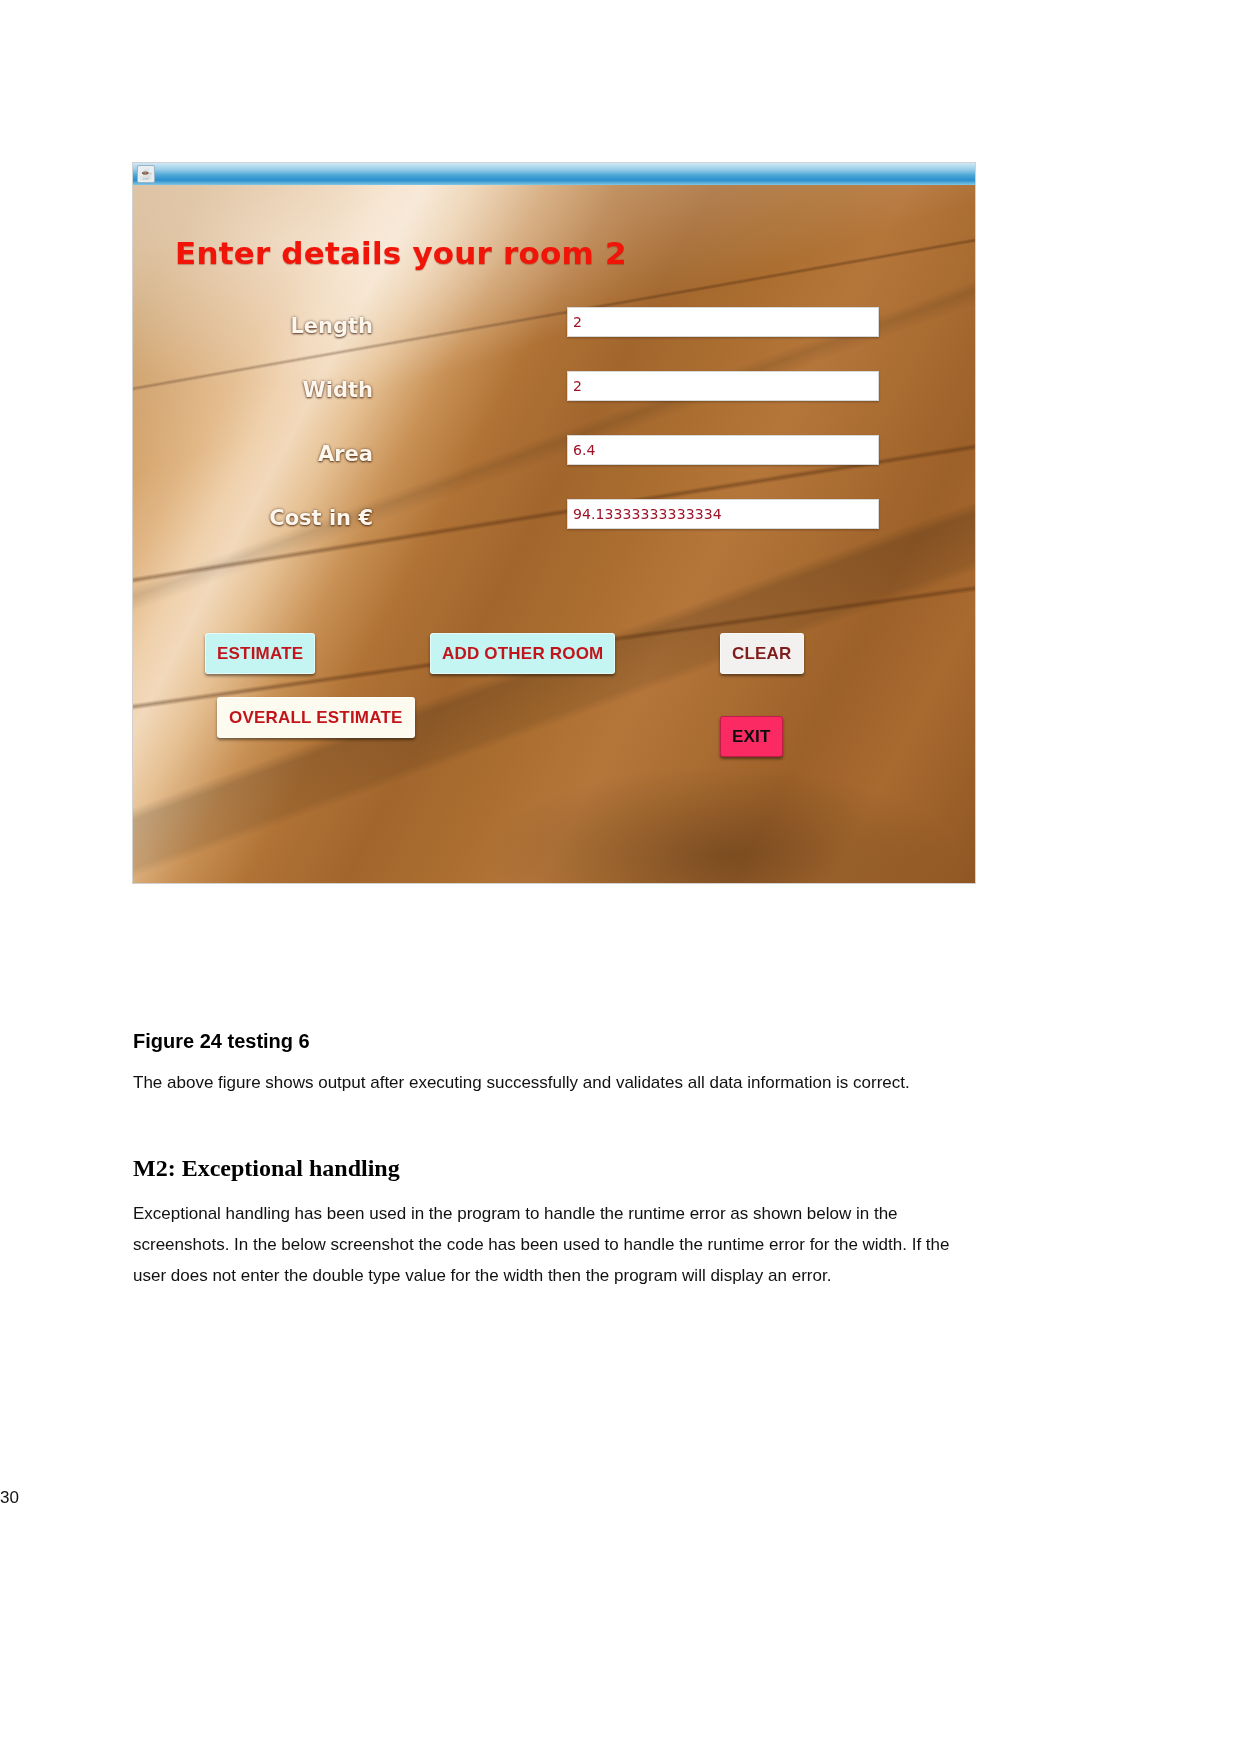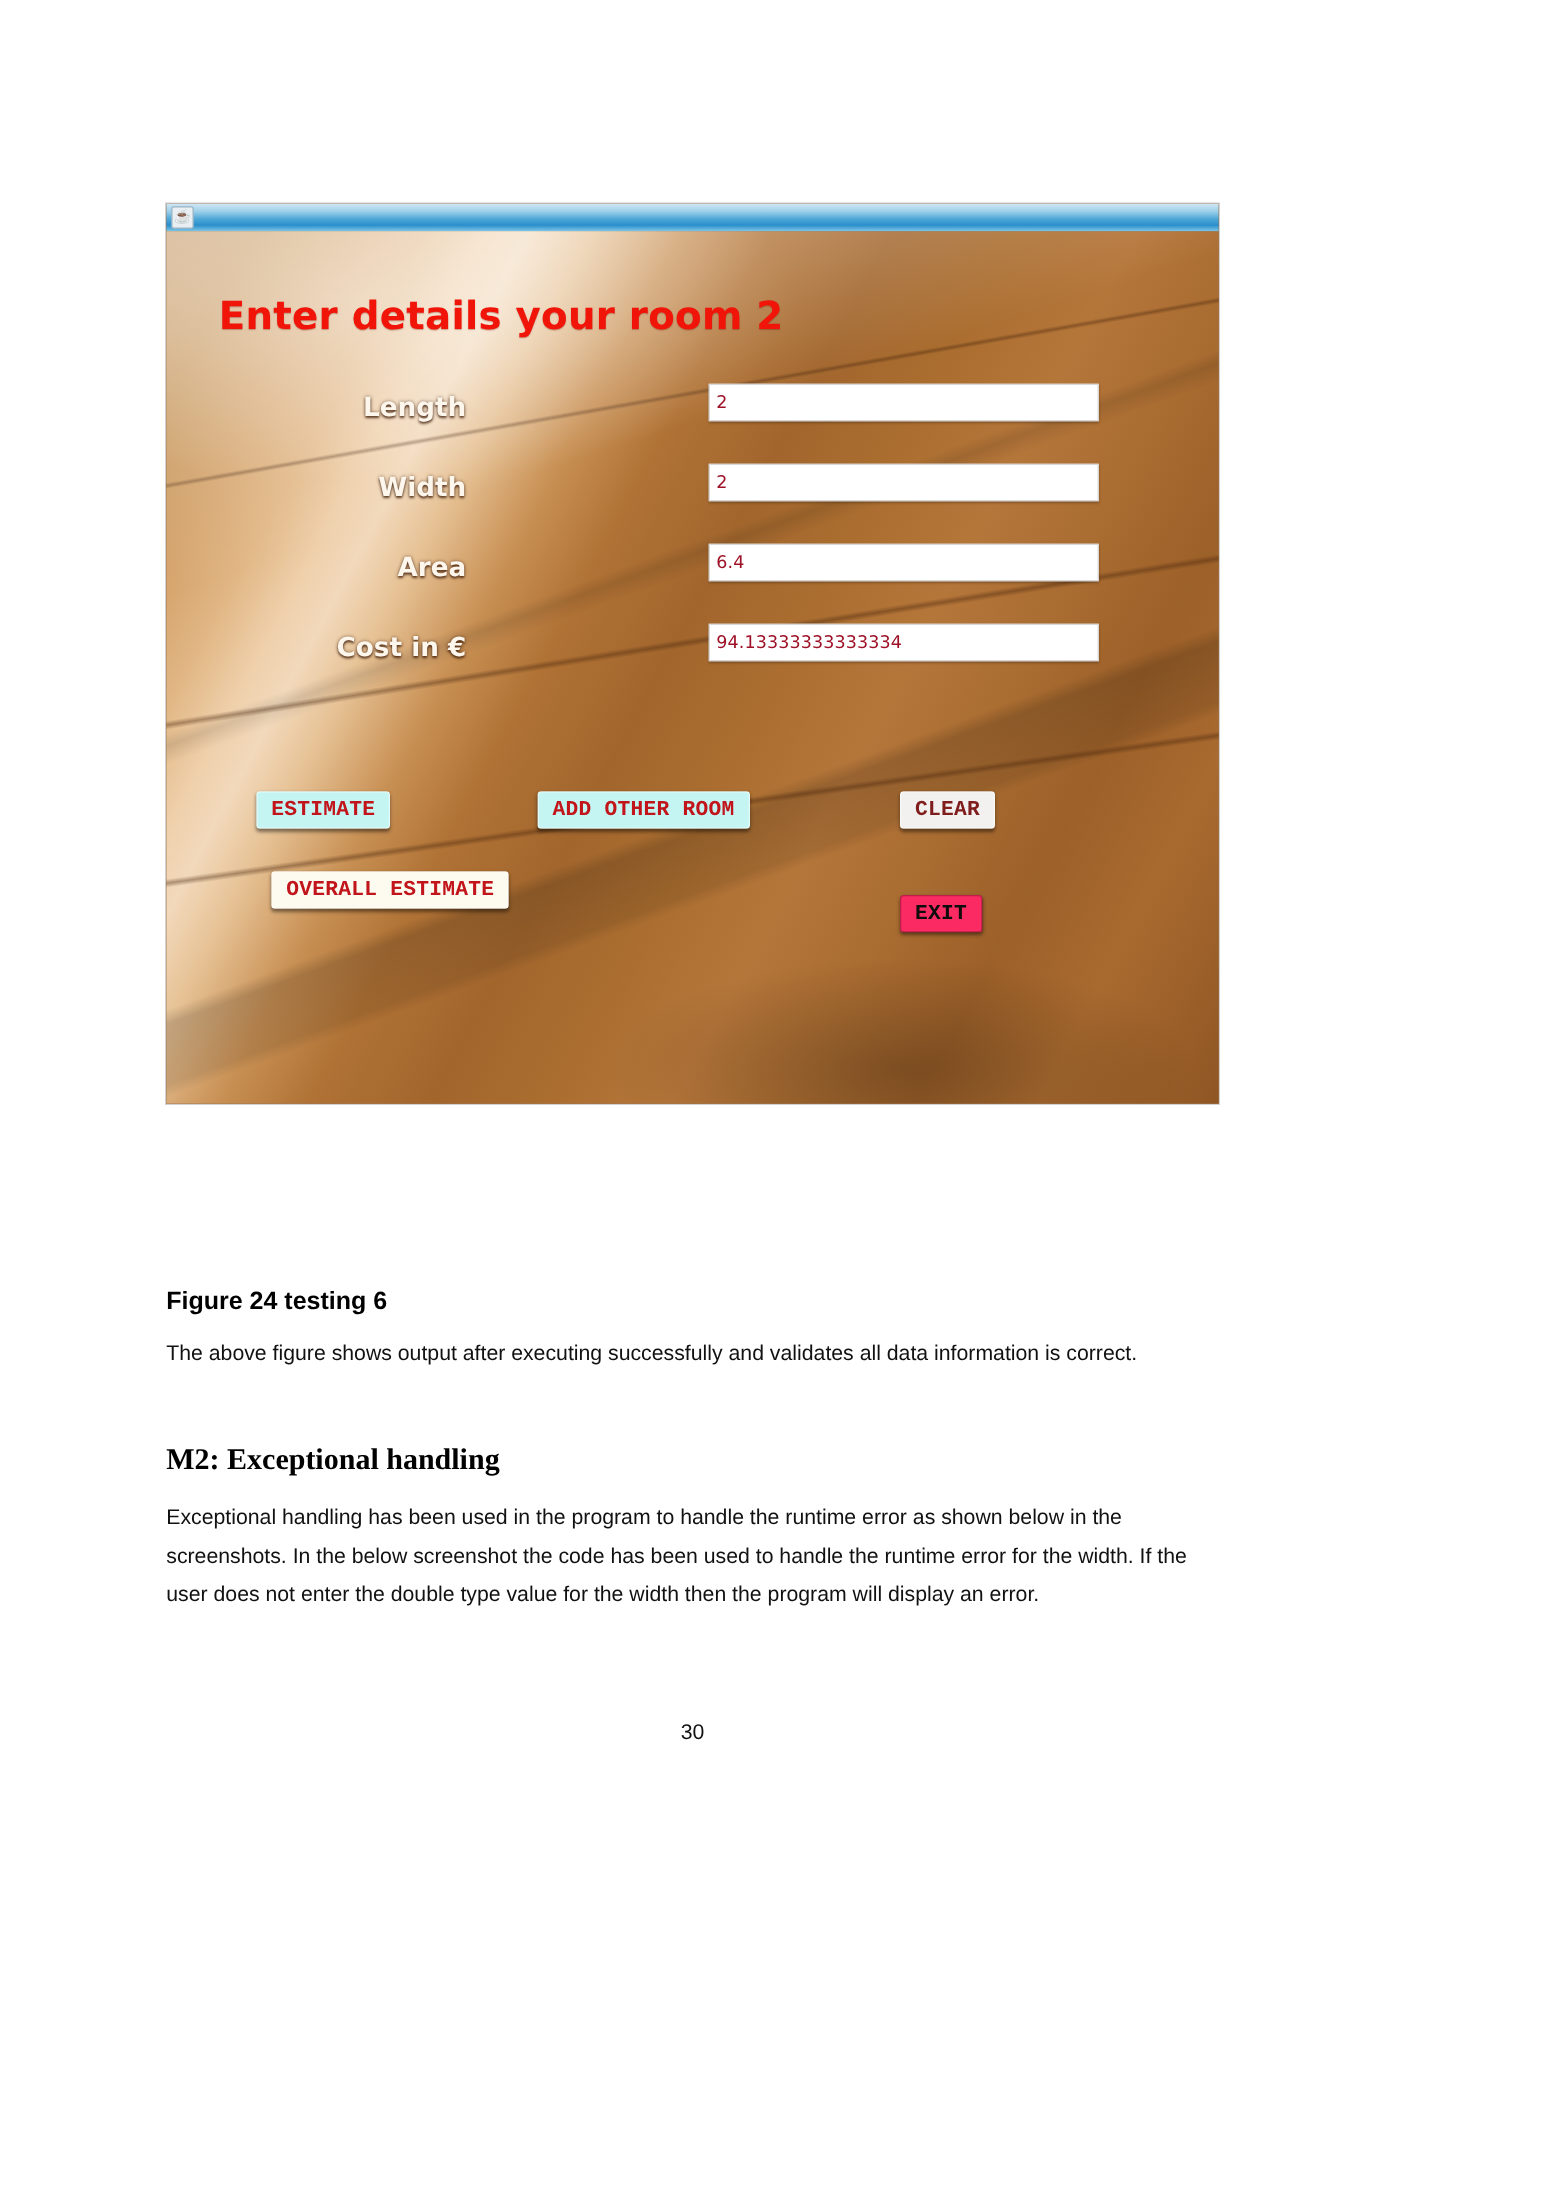--- a/index.html
+++ b/index.html
@@ -102,26 +102,26 @@
     font-size:14px;color:#9e1127;
     font-family:"DejaVu Sans",sans-serif;
     white-space:nowrap;letter-spacing:.1px;
   }
 
   
   .btnrow{position:absolute;left:0;width:100%;}
   .btn{
     position:absolute;
     display:inline-flex;align-items:center;justify-content:center;
-    height:30px;padding:0 11px;
+    height:41px;padding:0 11px;
     font-size:17px;font-weight:bold;
     border-radius:3px;
     box-shadow:0 2px 3px rgba(0,0,0,.45);
     white-space:nowrap;
-    font-family:Liberation Mono, monospace;
+    font-family:Liberation Sans, sans-serif;
     letter-spacing:.2px;
     cursor:pointer;
     border:1px solid rgba(255,255,255,.55);
     box-sizing:border-box;
   }
   .btn-cyan{background:#c4f5f2;color:#c2151b;}
   .btn-white{background:#f2f1ef;color:#7f1d1d;}
   .btn-cream{background:#fdfbf0;color:#c2151b;}
   .btn-pink{background:#fc2a63;color:#0d0d0d;border-color:rgba(0,0,0,.25);margin-top:19px;}
 
@@ -137,22 +137,22 @@
     font-family:"Liberation Sans",sans-serif;
   }
   #para1{top:1067px;}
   .h-section{
     position:absolute;left:133px;top:1155px;
     font-size:24px;font-weight:bold;color:#000;
     font-family:"Liberation Serif",serif;
   }
   #para2{top:1198px;}
   .pagenum{
-    position:absolute;left:0;top:1376px;width:1108px;
-    text-align:center;
+    position:absolute;left:0;top:1488px;width:1108px;
+    text-align:left;
     font-size:17px;color:#111;
     font-family:"Liberation Sans",sans-serif;
   }
 </style>
 </head>
 <body>
 
 <div class="page">
 
   <div class="figure">

